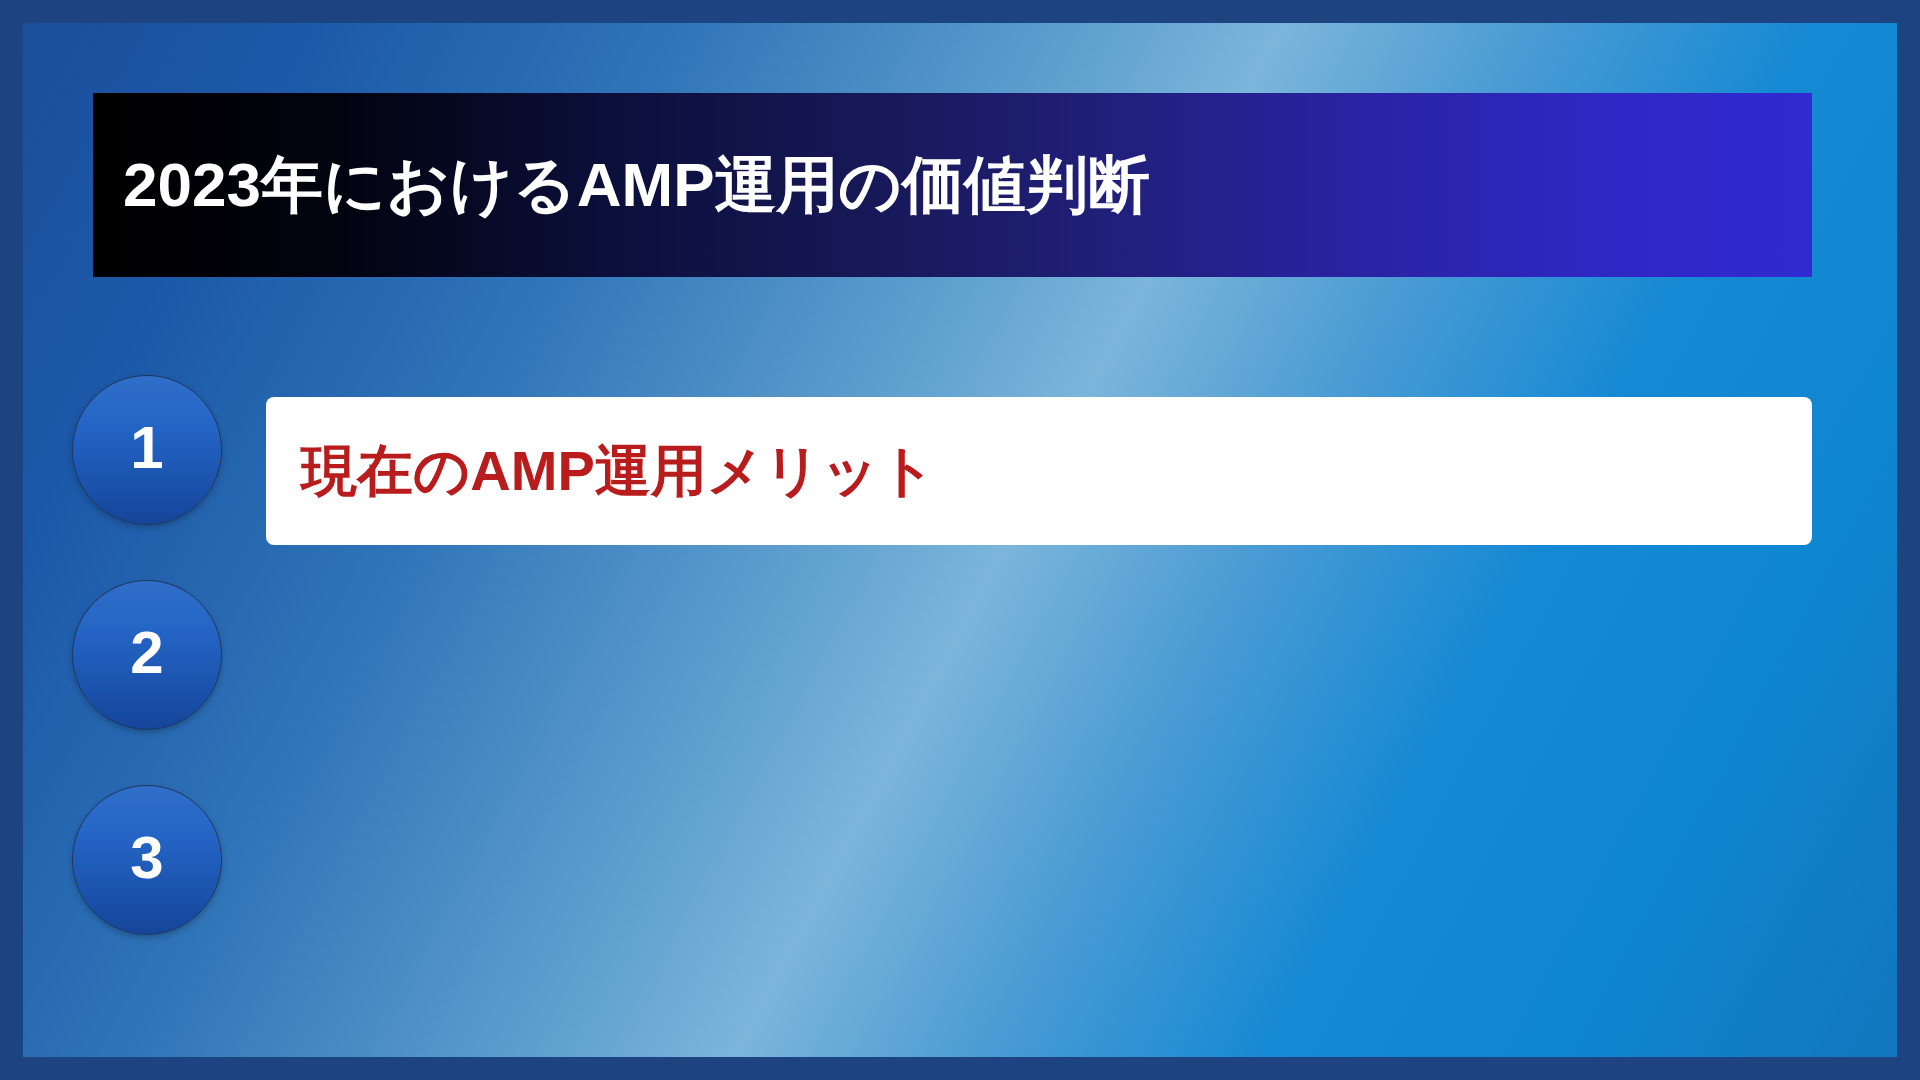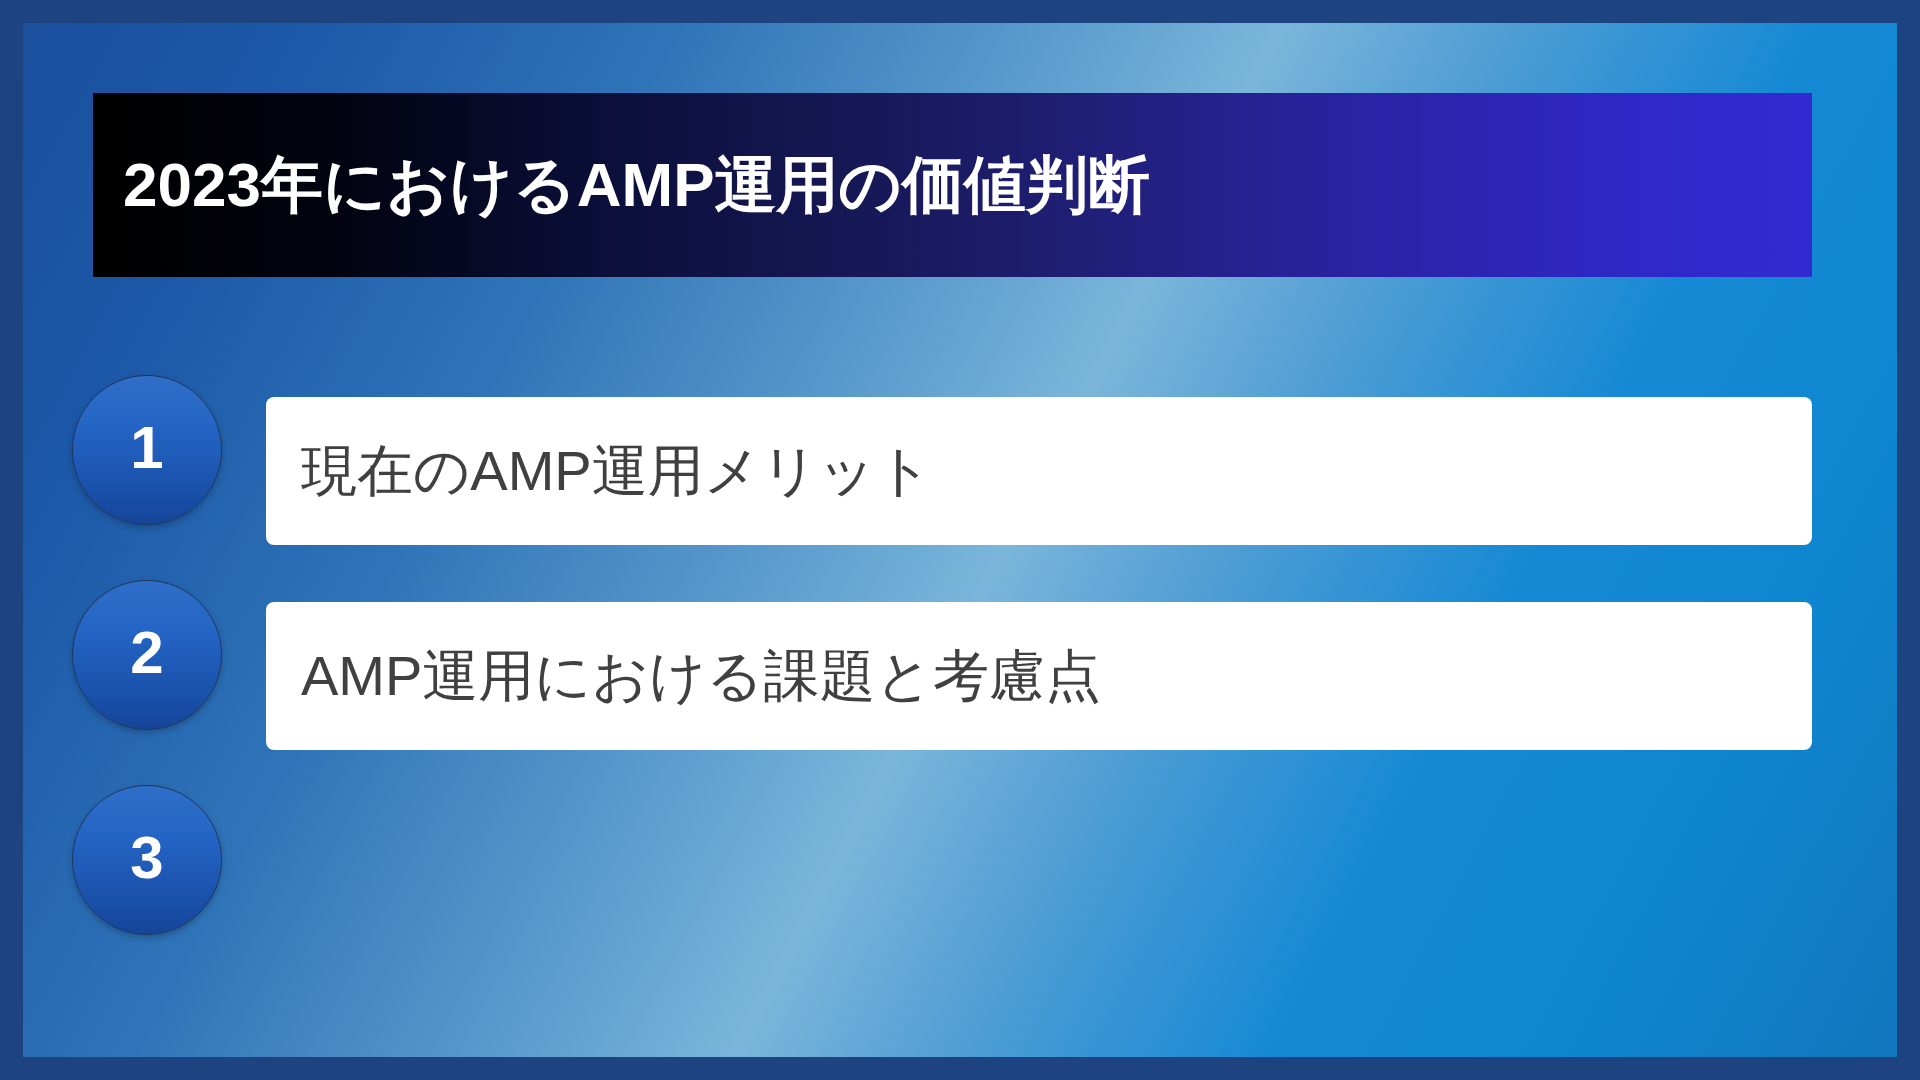--- a/index.html
+++ b/index.html
@@ -115,23 +115,23 @@
     top: 22px;
     width: 1546px;
     height: 148px;
     background: #ffffff;
     border-radius: 8px;
     box-sizing: border-box;
     display: flex;
     align-items: center;
   }
   .agenda-card > span {
-    color: #404040;
+    color: #b91c1c;
     font-size: 56px;
-    font-weight: normal;
+    font-weight: bold;
     margin-left: 35px;
     white-space: nowrap;
     line-height: 1.1;
   }
 </style>
 </head>
 <body>
 
 <div id="slide">
   <div id="canvas">
@@ -148,23 +148,20 @@
         </div>
         <div class="agenda-card">
           <span>現在のAMP運用メリット</span>
         </div>
       </div>
 
       <div class="agenda-row">
         <div class="num-circle">
           <span>2</span>
         </div>
-        <div class="agenda-card">
-          <span>AMP運用における課題と考慮点</span>
-        </div>
       </div>
 
       <div class="agenda-row">
         <div class="num-circle">
           <span>3</span>
         </div>
       </div>
 
     </div>
   </div>

